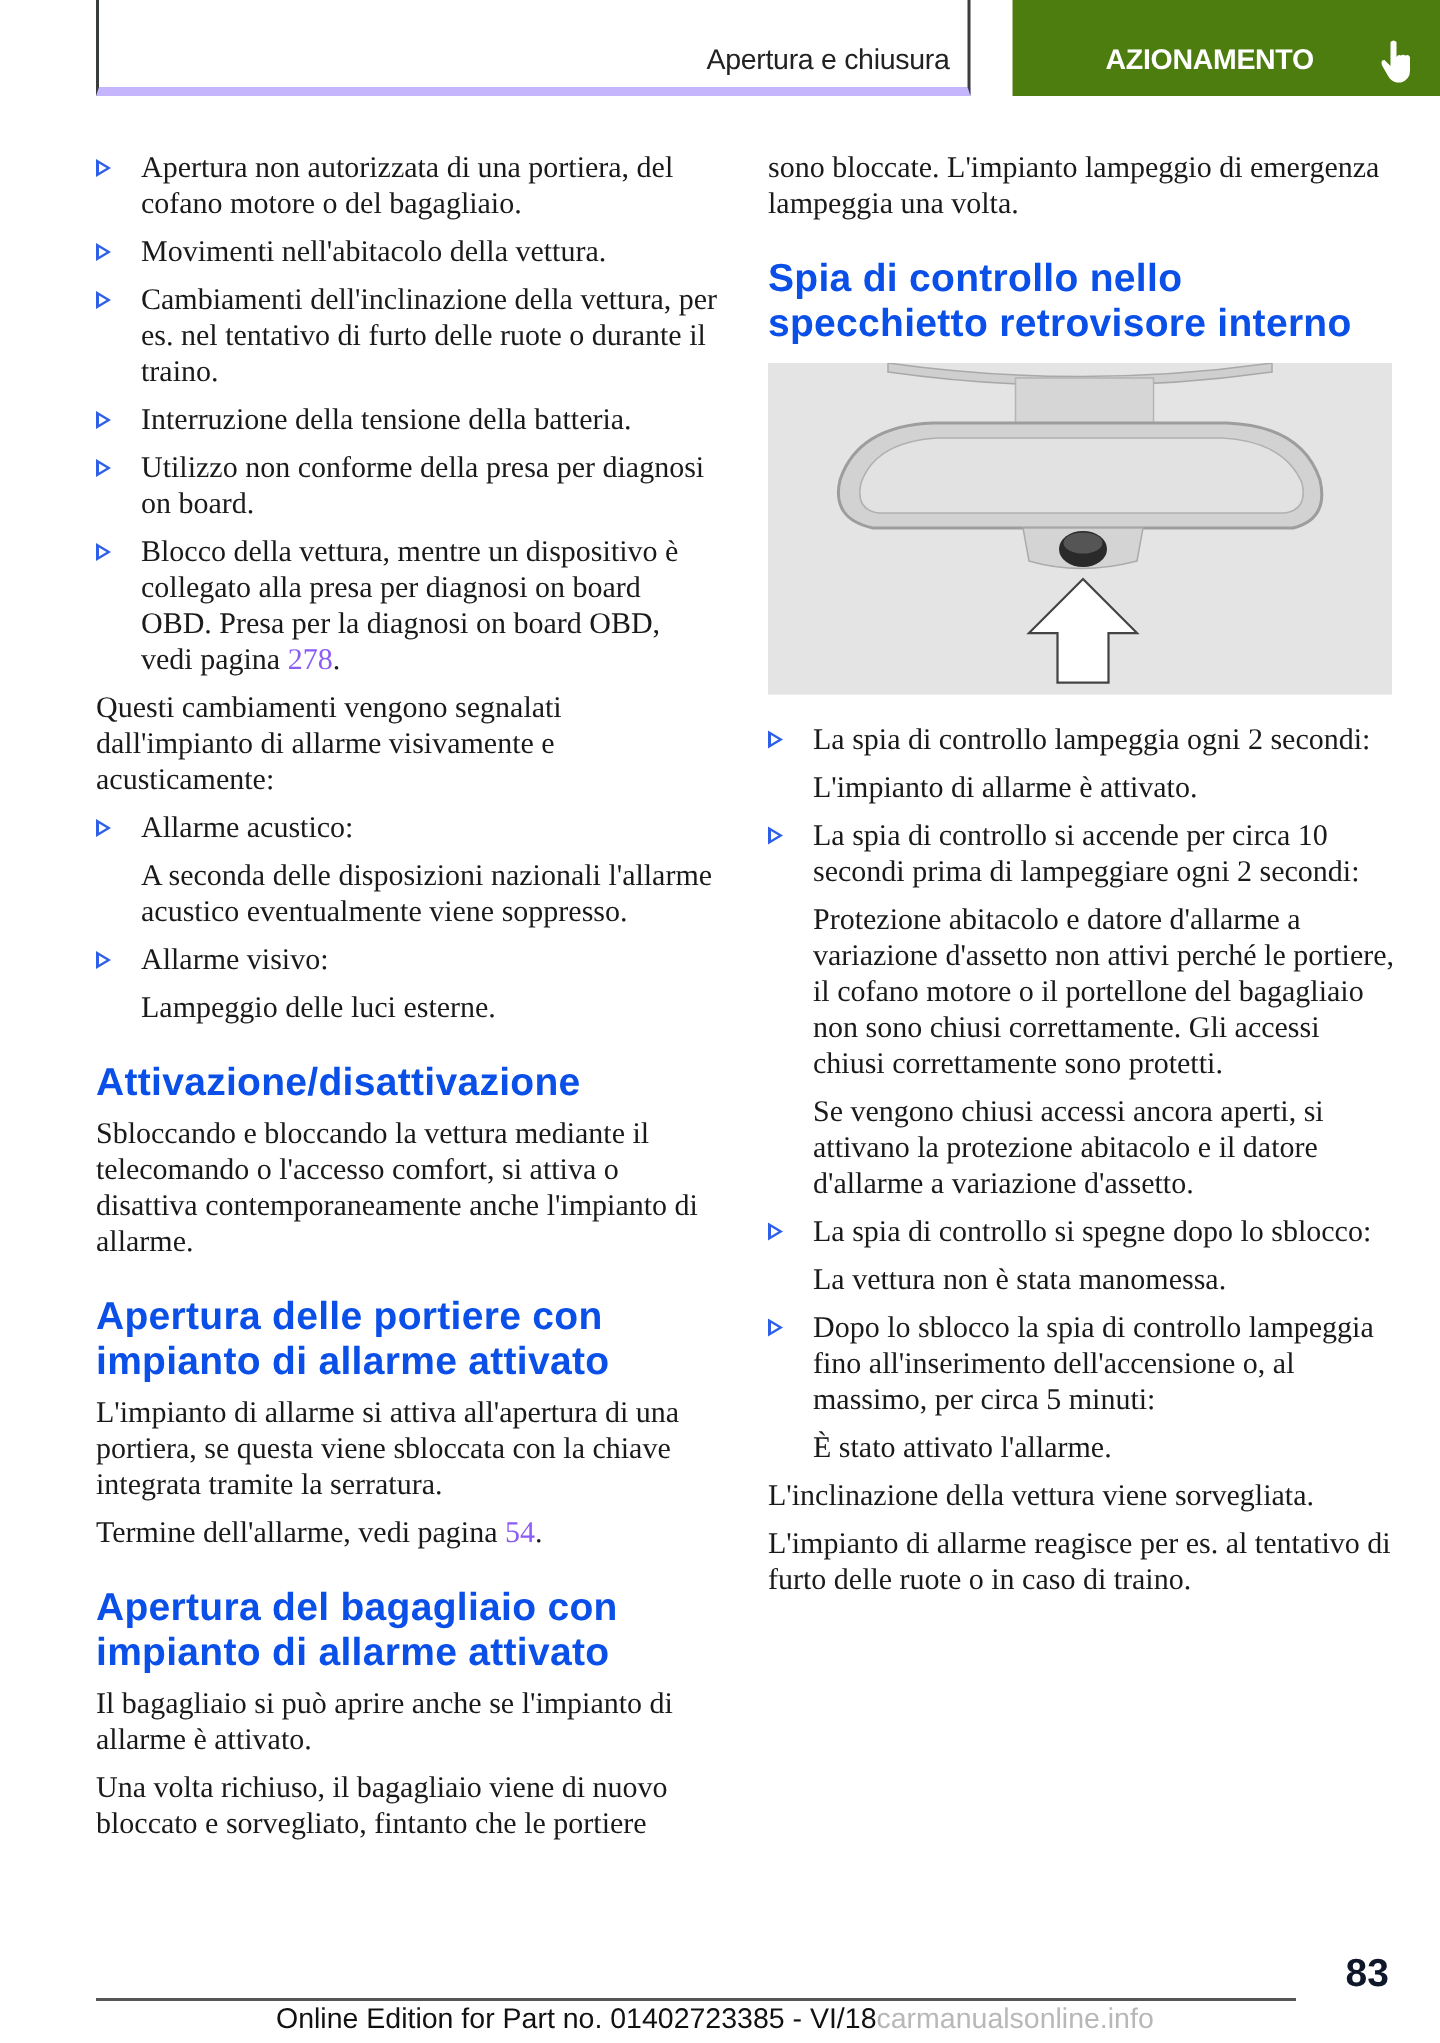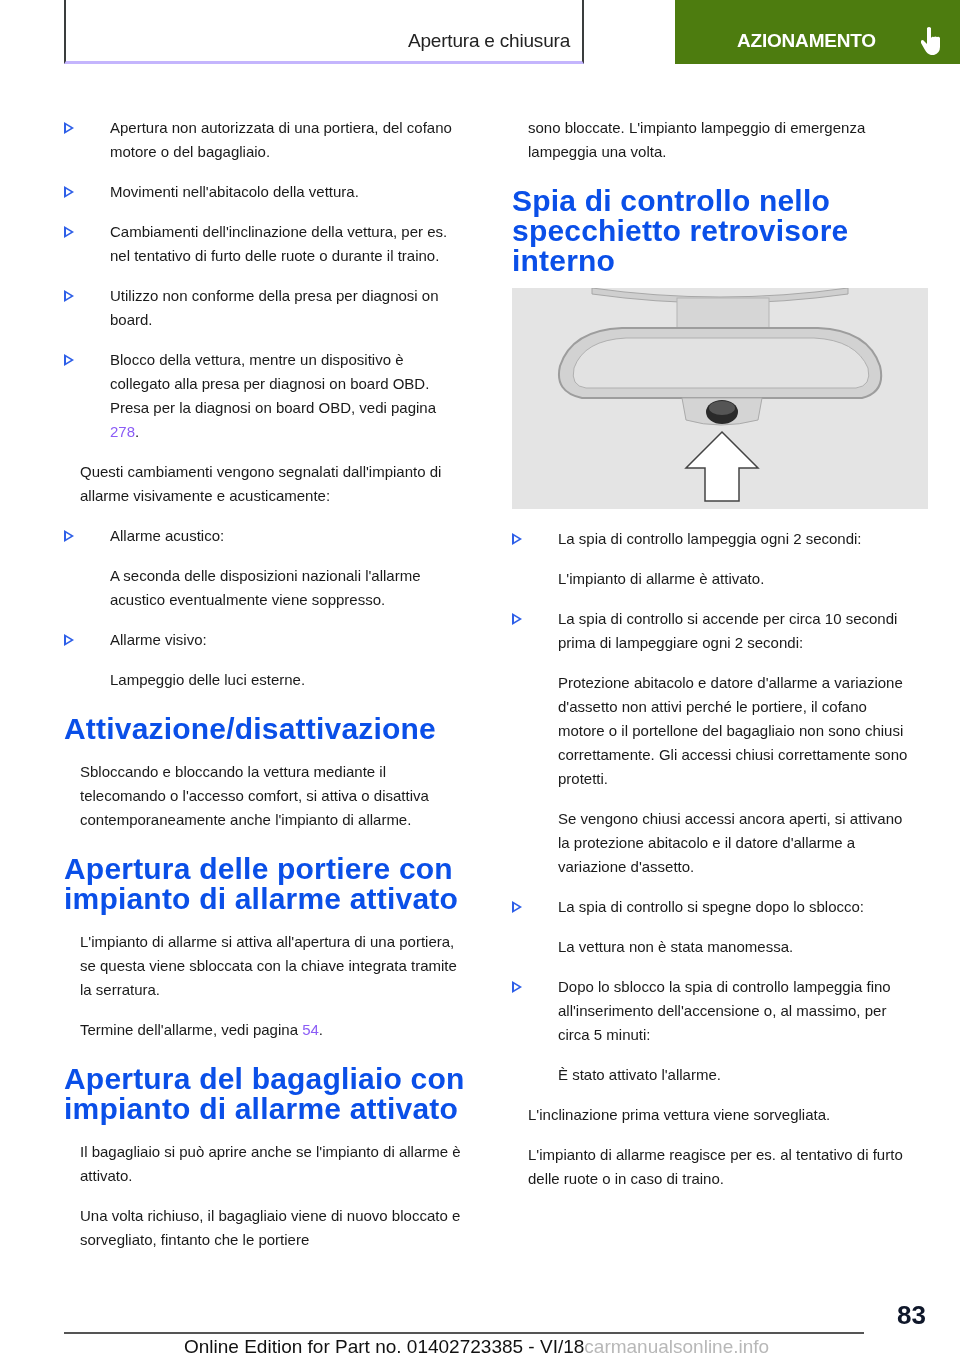--- a/index.html
+++ b/index.html
@@ -2,54 +2,54 @@
 <html><head>
 <meta charset="utf-8">
 <style>
   html, body { margin:0; padding:0; }
   body {
     width:960px; height:1362px; background:#ffffff; position:relative; overflow:hidden;
     font-family:"Liberation Sans", sans-serif; color:#1a1a1a;
   }
   
   .hdr-left {
-    position:absolute; left:64px; top:0; width:520px; height:64px;
-    border-left:2px solid #3a3d3d; border-right:2px solid #3a3d3d; border-bottom:3px solid #c4b5fd;
+    position:absolute; left:64px; top:0; width:583px; height:64px;
+    border-left:2px solid #3a3d3d; border-right:2px solid #3a3d3d; border-bottom:6px solid #c4b5fd;
     box-sizing:border-box;
   }
   .hdr-left .sect {
     position:absolute; right:12px; top:30px; font-size:19px; color:#222; letter-spacing:-0.2px;
   }
   .hdr-right {
     position:absolute; left:675px; top:0; width:305px; height:64px; background:#4d7c0f;
   }
   .hdr-right .chap {
     position:absolute; left:62px; top:30px; font-size:19px; font-weight:bold; color:#ffffff; letter-spacing:-0.2px;
   }
   .hdr-right .hand { position:absolute; left:246px; top:26px; width:22px; height:30px; }
 
   
   .col { position:absolute; top:100px; }
   .col-left { left:64px; width:415px; }
   .col-right { left:512px; width:420px; }
 
-  p, .li-text, .sub { font-size:15px; line-height:24px; margin:16px; }
+  p, .li-text, .sub { font-size:20px; line-height:24px; margin:0;font-family:Liberation Serif, serif; }
   p { margin-bottom:8px; }
   .li { position:relative; padding-left:30px; margin-bottom:8px; }
   .li .bullet {
     position:absolute; left:0; top:6px; width:0; height:0;
     border-top:6px solid transparent; border-bottom:6px solid transparent; border-left:10px solid #2e5fe8;
   }
   .li .bullet::after {
     content:""; position:absolute; left:-8px; top:-3.5px; width:0; height:0;
     border-top:3.5px solid transparent; border-bottom:3.5px solid transparent; border-left:5.5px solid #ffffff;
   }
   .sub { margin-top:8px; }
   h2 {
-    font-size:30px; line-height:30px; font-weight:bold; color:#0a4fe8; margin:22px 0 8px 0; letter-spacing:0.2px;
+    font-size:26px; line-height:30px; font-weight:bold; color:#0a4fe8; margin:22px 0 8px 0; letter-spacing:0.2px;
   }
   .link { color:#8b5cf6; }
 
   .figure {
     width:416px; height:221px; background:#e6e6e6; margin:12px 0 18px 0; position:relative;
   }
 
   
   .pageno { position:absolute; left:897px; top:1300px; font-size:26px; font-weight:bold; color:#0f172a; }
   .footline { position:absolute; left:64px; top:1332px; width:800px; height:2px; background:#555; }
@@ -74,20 +74,24 @@
       <span class="bullet"></span>
       <div class="li-text">Apertura non autorizzata di una portiera, del cofano motore o del bagagliaio.</div>
     </div>
   <div class="li">
       <span class="bullet"></span>
       <div class="li-text">Movimenti nell'abitacolo della vettura.</div>
     </div>
   <div class="li">
       <span class="bullet"></span>
       <div class="li-text">Cambiamenti dell'inclinazione della vettura, per es. nel tentativo di furto delle ruote o durante il traino.</div>
+    </div>
+  <div class="li">
+      <span class="bullet"></span>
+      <div class="li-text">Interruzione della tensione della batteria.</div>
     </div>
   <div class="li">
       <span class="bullet"></span>
       <div class="li-text">Utilizzo non conforme della presa per diagnosi on board.</div>
     </div>
   <div class="li">
       <span class="bullet"></span>
     <div class="li-text"><span>Blocco della vettura, mentre un dispositivo è collegato alla presa per diagnosi on board OBD. Presa per la diagnosi on board OBD, vedi pagina </span><span class="link">278</span><span>.</span></div>
   </div>
   <p>Questi cambiamenti vengono segnalati dall'impianto di allarme visivamente e acusticamente:</p>
@@ -147,21 +151,21 @@
       <span class="bullet"></span>
     <div class="li-text">La spia di controllo si spegne dopo lo sblocco:</div>
     <div class="sub">La vettura non è stata manomessa.</div>
   </div>
   <div class="li">
       <span class="bullet"></span>
     <div class="li-text">Dopo lo sblocco la spia di controllo lampeggia fino all'inserimento dell'accensione o, al massimo, per circa 5 minuti:</div>
     <div class="sub">È stato attivato l'allarme.</div>
   </div>
 
-  <p>L'inclinazione prima vettura viene sorvegliata.</p>
+  <p>L'inclinazione della vettura viene sorvegliata.</p>
   <p>L'impianto di allarme reagisce per es. al tentativo di furto delle ruote o in caso di traino.</p>
 </div>
 
 <div class="pageno">83</div>
 <div class="footline"></div>
 <div class="footer-text">
   <span>Online Edition for Part no. 01402723385 - VI/18</span><span class="watermark">carmanualsonline.info</span>
 </div>
 
 </body></html>

